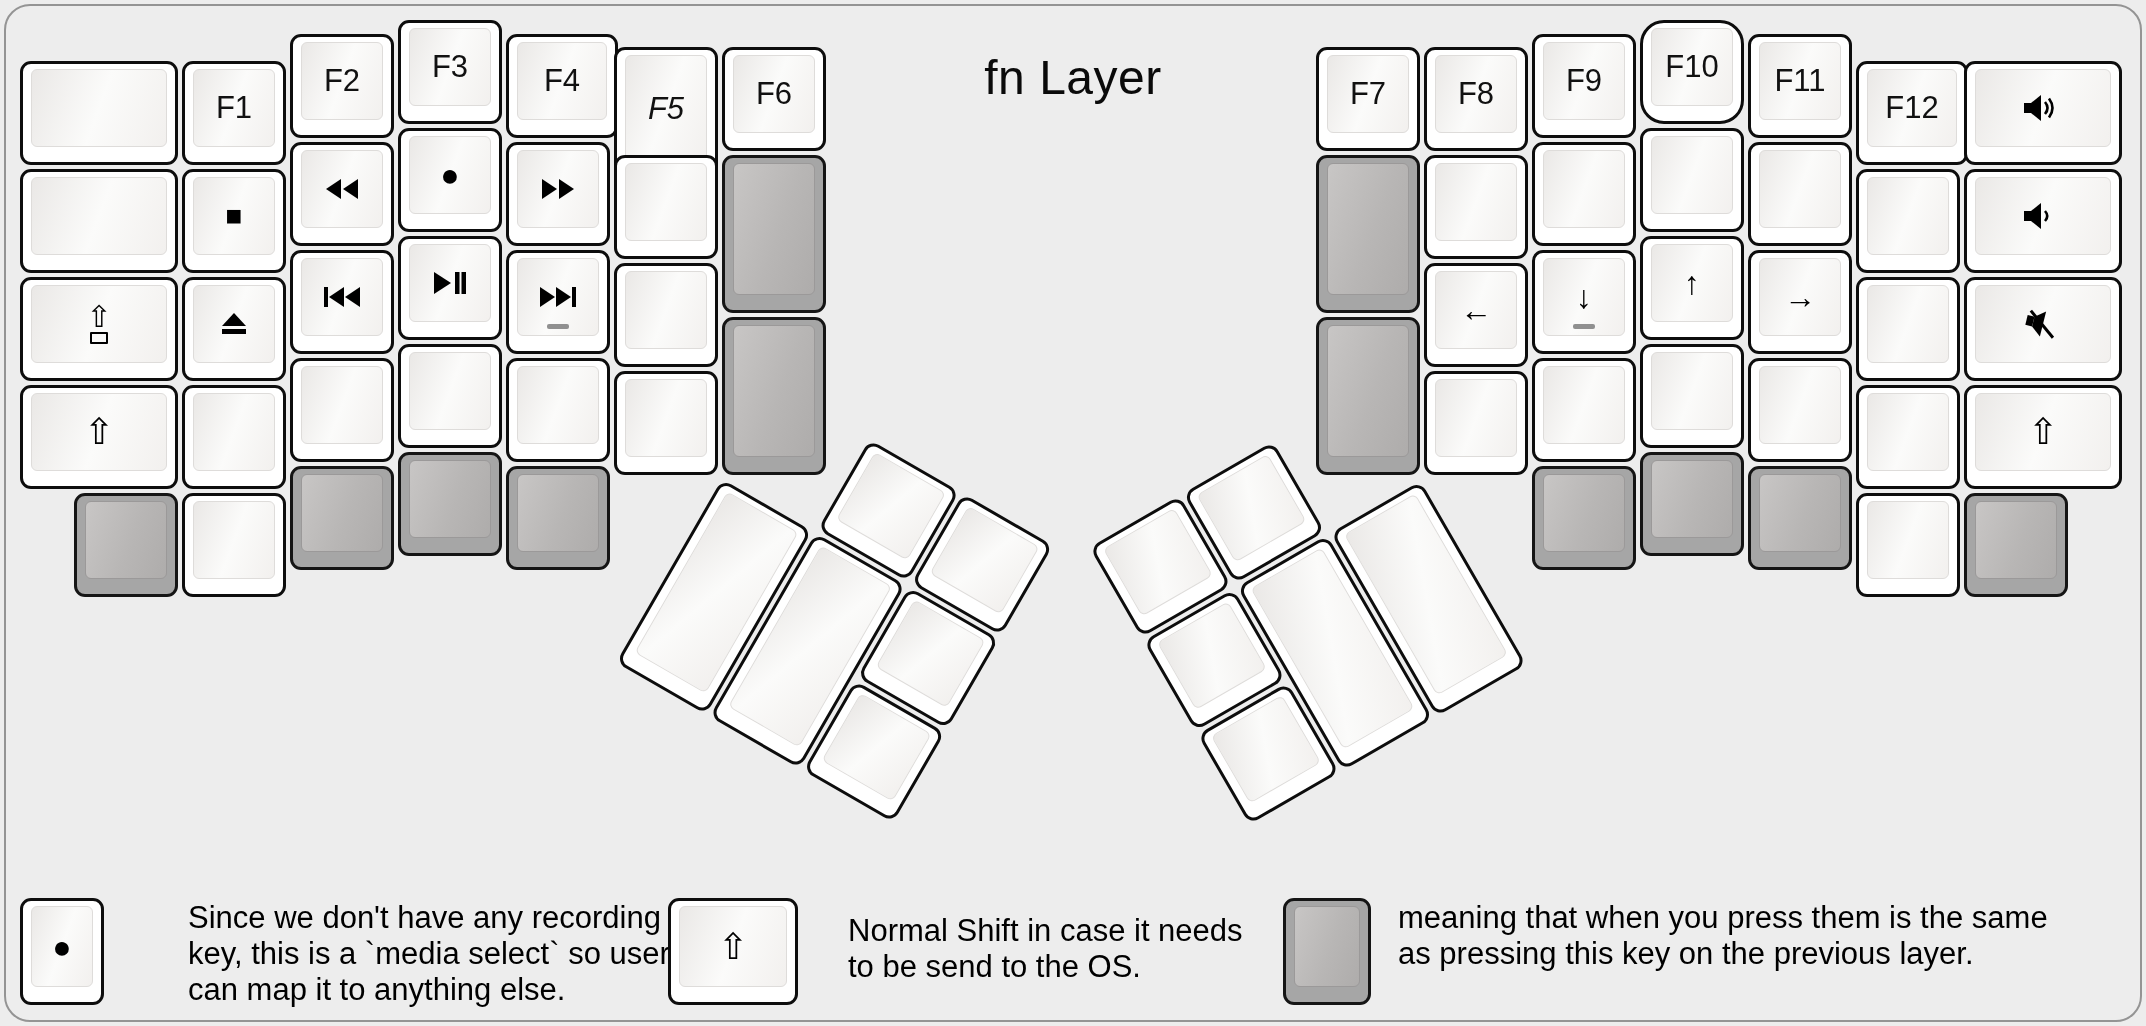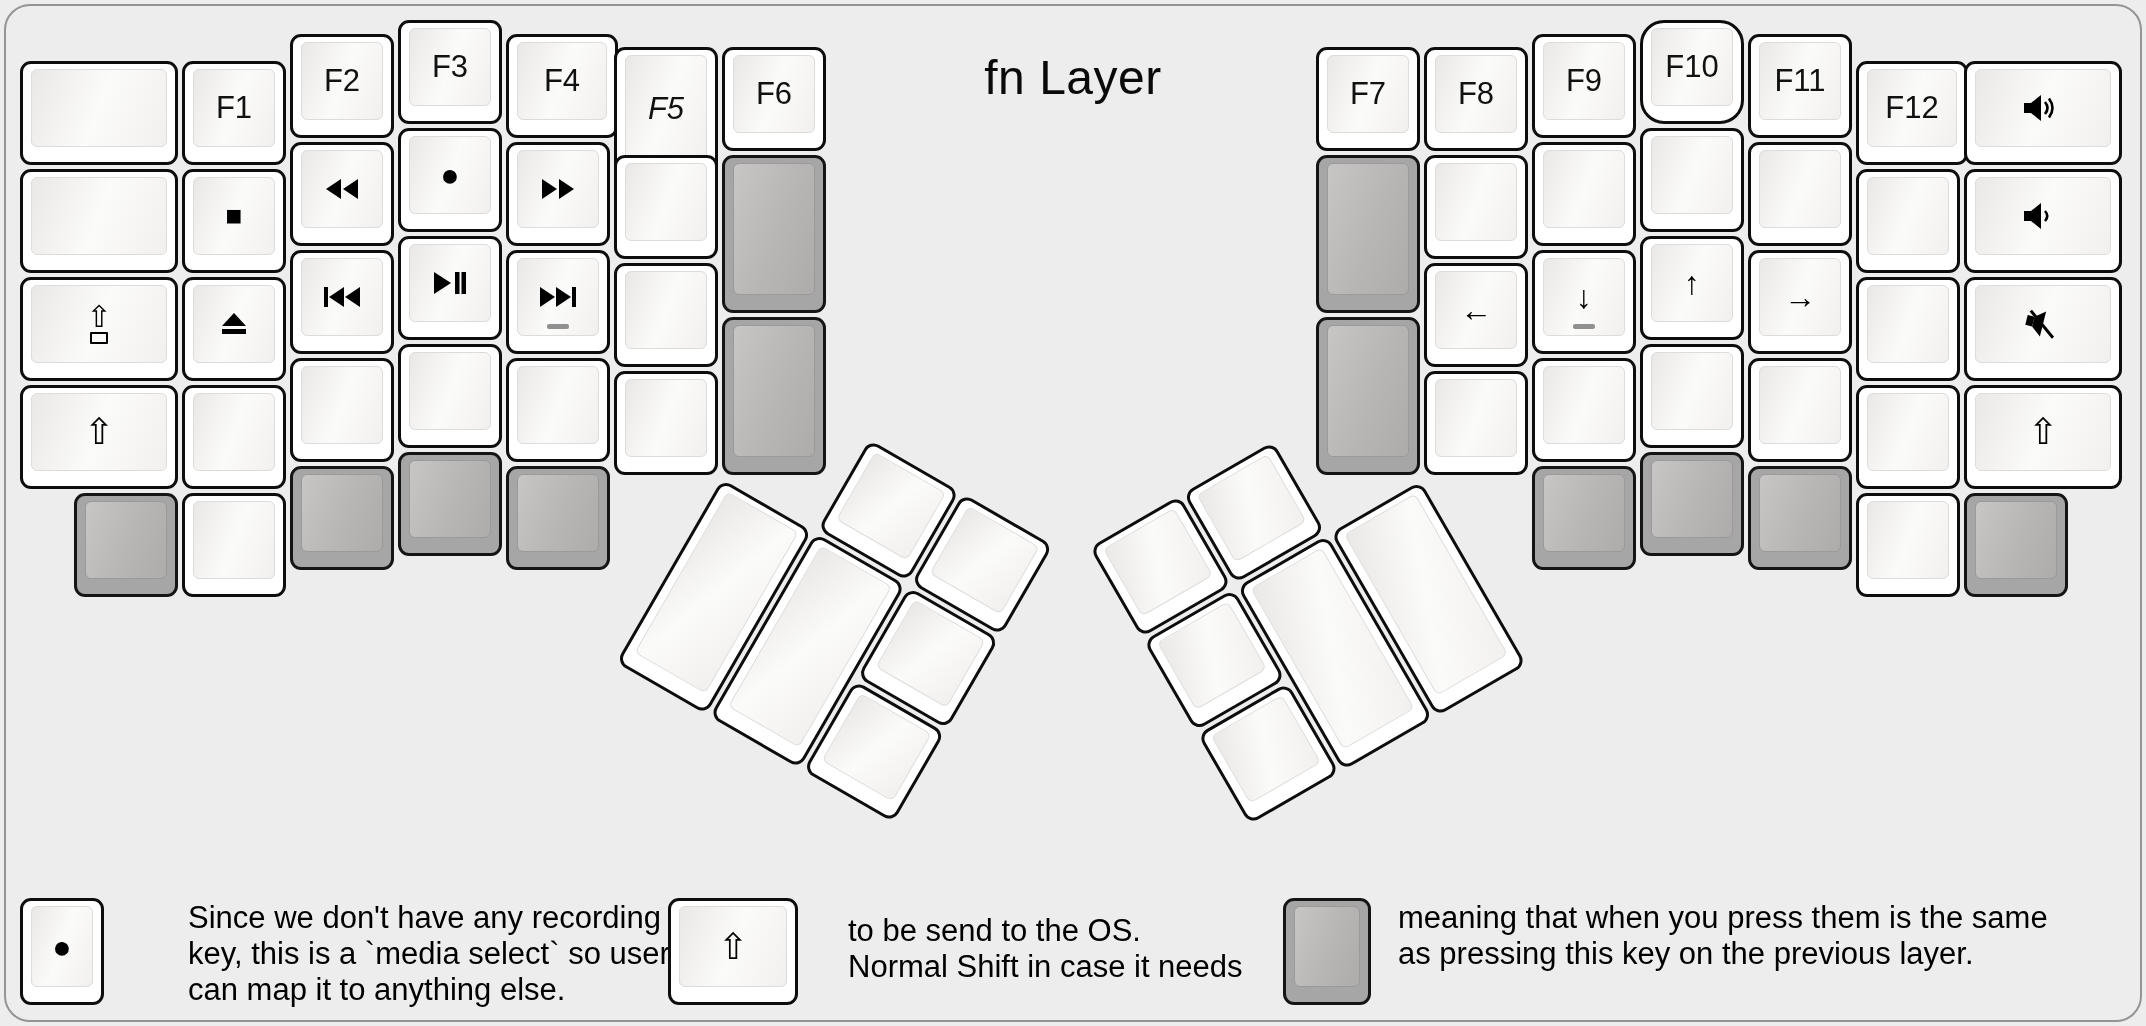--- a/index.html
+++ b/index.html
@@ -382,22 +382,22 @@
           <div>can map it to anything else.</div>
         </div>
       </div>
       <div class="legend-group">
         <div class="key" style="left: 668px; top: 898px; width: 130px; height: 107px;">
           <div class="cap">
             <span class="glyph shift-glyph">⇧</span>
           </div>
         </div>
         <div class="legend-text" style="left: 848px; top: 913px;">
+          <div>Normal Shift in case it needs</div>
           <div>to be send to the OS.</div>
-          <div>Normal Shift in case it needs</div>
         </div>
       </div>
       <div class="legend-group">
         <div class="key gray" style="left: 1283px; top: 898px; width: 88px; height: 107px;">
           <div class="cap"></div>
         </div>
         <div class="legend-text" style="left: 1398px; top: 900px;">
           <div>meaning that when you press them is the same</div>
           <div>as pressing this key on the previous layer.</div>
         </div>

